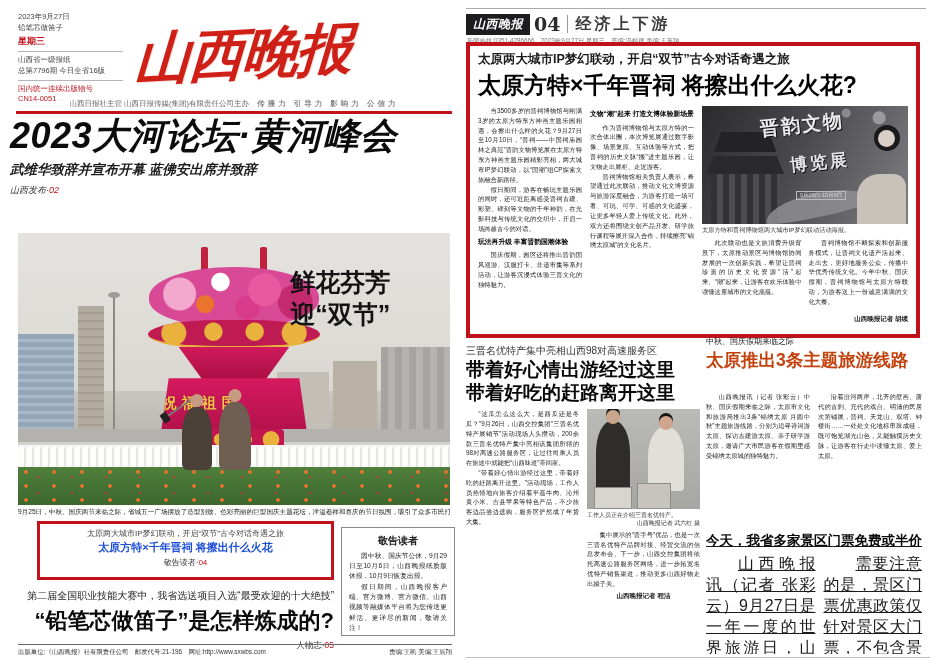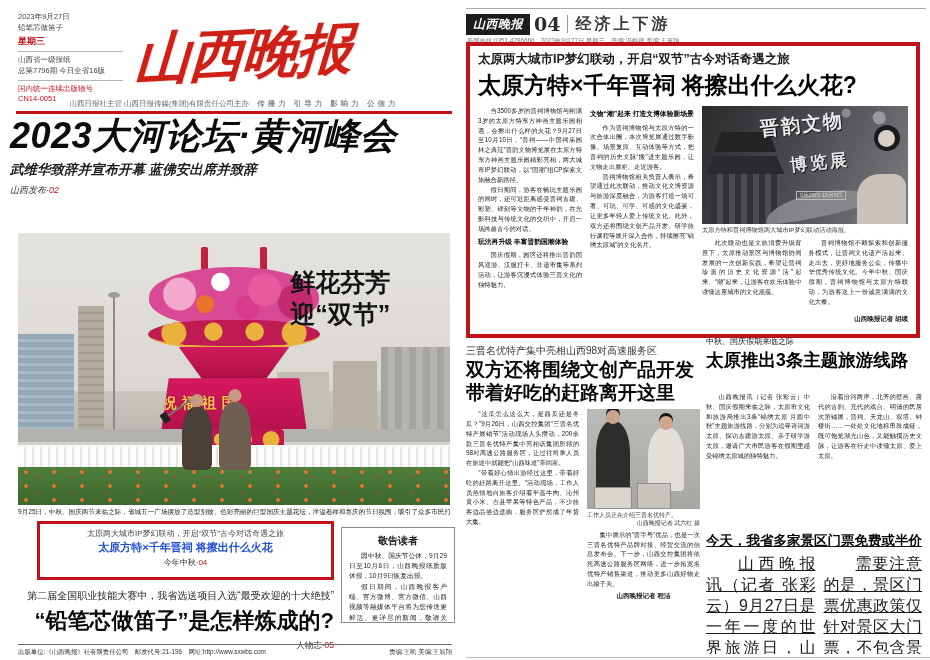--- a/index.html
+++ b/index.html
@@ -64,21 +64,21 @@
   .stick { position:absolute; left:34%; bottom:36%; width:34px; height:2px; background:#7a7a76; transform:rotate(-35deg); }
   .stick::before { content:""; position:absolute; left:-7px; top:-4px; width:7px; height:10px; background:#222; border-radius:1px; }
   .photo-overlay { position:absolute; left:63%; top:12%; font-size:25px; font-weight:900; color:#121212; line-height:1.3; }
   .photo-caption { position:absolute; left:8px; right:8px; top:508px; display:flex; justify-content:space-between; gap:8px; font-size:6.6px; color:#222; white-space:nowrap; overflow:hidden; }
 
   .red-teaser { position:absolute; left:27px; top:521px; width:297px; height:59px; border:3px solid #c1121c; text-align:center; padding-top:4px; background:#fff; }
   .red-teaser .k { font-size:8px; color:#444; }
   .red-teaser .h { font-size:11px; font-weight:900; color:#1d4ed8; margin-top:1px; letter-spacing:0; }
   .red-teaser .pt { font-size:8px; color:#333; margin-top:2px; }
 
-  .notice-box { position:absolute; left:331px; top:527px; width:114px; height:96px; border:1.5px solid #8a8a8a; padding:5px 7px; font-size:6.7px; line-height:1.55; color:#222; overflow:hidden; }
+  .notice-box { position:absolute; left:331px; top:527px; width:114px; height:109px; border:1.5px solid #8a8a8a; padding:5px 7px; font-size:6.7px; line-height:1.55; color:#222; overflow:hidden; }
   .notice-box .t { text-align:center; font-size:10px; font-weight:900; margin-bottom:2px; }
   .notice-box p { text-indent:1.8em; text-align:justify; }
 
   .teaser2 { position:absolute; left:0; width:324px; top:589px; text-align:right; }
   .teaser2 .k { font-size:10px; color:#222; }
   .teaser2 .h { font-size:22px; font-weight:900; color:#0b0b0b; margin-top:3px; }
   .teaser2 .pt { font-size:8.5px; color:#333; margin-top:4px; }
 
   .page-footer { position:absolute; left:8px; right:6px; top:644px; border-top:1px solid #666; padding-top:3px; display:flex; justify-content:space-between; font-size:6.4px; color:#333; }
 
@@ -130,21 +130,21 @@
   .fig2 { position:absolute; right:14%; bottom:18%; width:32%; height:64%; background:#e2ded8; border-radius:45% 45% 4px 4px; }
   .fig2::before { content:""; position:absolute; top:-11px; left:50%; transform:translateX(-50%); width:14px; height:14px; border-radius:50%; background:#cfa68c; box-shadow:0 -3px 0 0 #161616; }
   .box1 { position:absolute; left:6%; bottom:0; width:34%; height:22%; background:#d8d5cf; border:1px solid #8f8d89; }
   .box2 { position:absolute; left:44%; bottom:0; width:30%; height:26%; background:#c7c4be; border:1px solid #8f8d89; }
   .cap2 { font-size:6px; color:#333; line-height:1.4; margin-bottom:2px; }
   .cap2 .byl { display:block; text-align:right; }
   .byline2 { text-align:center; font-size:6.5px; font-weight:700; margin-top:2px; color:#111; }
 
   .article3 { position:absolute; left:244px; top:336px; width:216px; }
   .article3 .k { font-size:8px; color:#222; }
-  .article3 .h { font-size:17.5px; font-weight:900; color:#000000; margin:1px 0 20px; white-space:nowrap; }
+  .article3 .h { font-size:17.5px; font-weight:900; color:#c2410c; margin:1px 0 20px; white-space:nowrap; }
   .a3-cols { display:flex; gap:8px; height:148px; overflow:hidden; }
   .a3-cols .acol3 { flex:1; font-size:6.3px; line-height:1.56; color:#222; overflow:hidden; }
   .acol3 p { text-indent:2em; text-align:justify; }
 
   .article4 { position:absolute; left:244px; top:532px; width:216px;text-decoration:underline; }
   .article4 .h { font-size:13.5px; font-weight:900; color:#090909; margin-bottom:4px; white-space:nowrap; }
   .a4-cols { display:flex; gap:8px; height:100px; overflow:hidden; }
   .bottom-rule { position:absolute; left:4px; right:0; top:657px; height:1px; background:#bbb; }
 </style>
 </head>
@@ -211,21 +211,21 @@
   </div>
   <div class="photo-caption">
     <span>9月25日，中秋、国庆两节来临之际，省城五一广场摆放了造型别致、色彩亮丽的巨型国庆主题花坛，洋溢着祥和喜庆的节日氛围，吸引了众多市民打卡留影。</span>
 
   </div>
 
   <div class="red-teaser">
     <div class="k">太原两大城市IP梦幻联动，开启“双节”古今对话奇遇之旅</div>
     <div class="h">太原方特×千年晋祠 将擦出什么火花</div>
     <div class="pt">
-      <span>今年中秋·</span><span class="red">04</span>
+      <span>敬告读者·</span><span class="red">04</span>
     </div>
   </div>
 
   <div class="notice-box">
     <div class="t">敬告读者</div>
     <p>因中秋、国庆节公休，9月29日至10月6日，山西晚报纸质版休报，10月9日恢复出报。</p>
     <p>假日期间，山西晚报客户端、官方微博、官方微信、山西视频等融媒体平台将为您传送更鲜活、更详尽的新闻，敬请关注！</p>
 
   </div>
 
@@ -292,21 +292,21 @@
             <p>晋祠博物馆不断探索和创新服务模式，让晋祠文化遗产活起来、走出去，更好地服务公众，传播中华优秀传统文化。今年中秋、国庆假期，晋祠博物馆与太原方特联动，为游客送上一份诚意满满的文化大餐。</p>
           </div>
         </div>
         <div class="byline-main">山西晚报记者 胡续</div>
       </div>
     </div>
   </div>
 
   <div class="article2">
     <div class="k">三晋名优特产集中亮相山西98对高速服务区</div>
-    <div class="h">双方还将围绕文创产品开发</div>
+    <div class="h">带着好心情出游经过这里</div>
     <div class="h">带着好吃的赶路离开这里</div>
     <div class="a2-cols">
       <div class="acol">
         <p>“这瓜怎么这么大，是西瓜还是冬瓜？”9月26日，山西交控集团“三晋名优特产展销节”活动现场人头攒动，200余款三晋名优特产集中亮相该集团所辖的98对高速公路服务区，让过往司乘人员在旅途中就能把“山西味道”带回家。</p>
         <p>“带着好心情出游经过这里，带着好吃的赶路离开这里。”活动现场，工作人员热情地向旅客介绍着平遥牛肉、沁州黄小米、吉县苹果等特色产品，不少旅客边品尝边选购，服务区俨然成了年货大集。</p>
       </div>
       <div class="acol">
         <div class="photo2">
           <div class="fig1"></div>
           <div class="fig2"></div>

